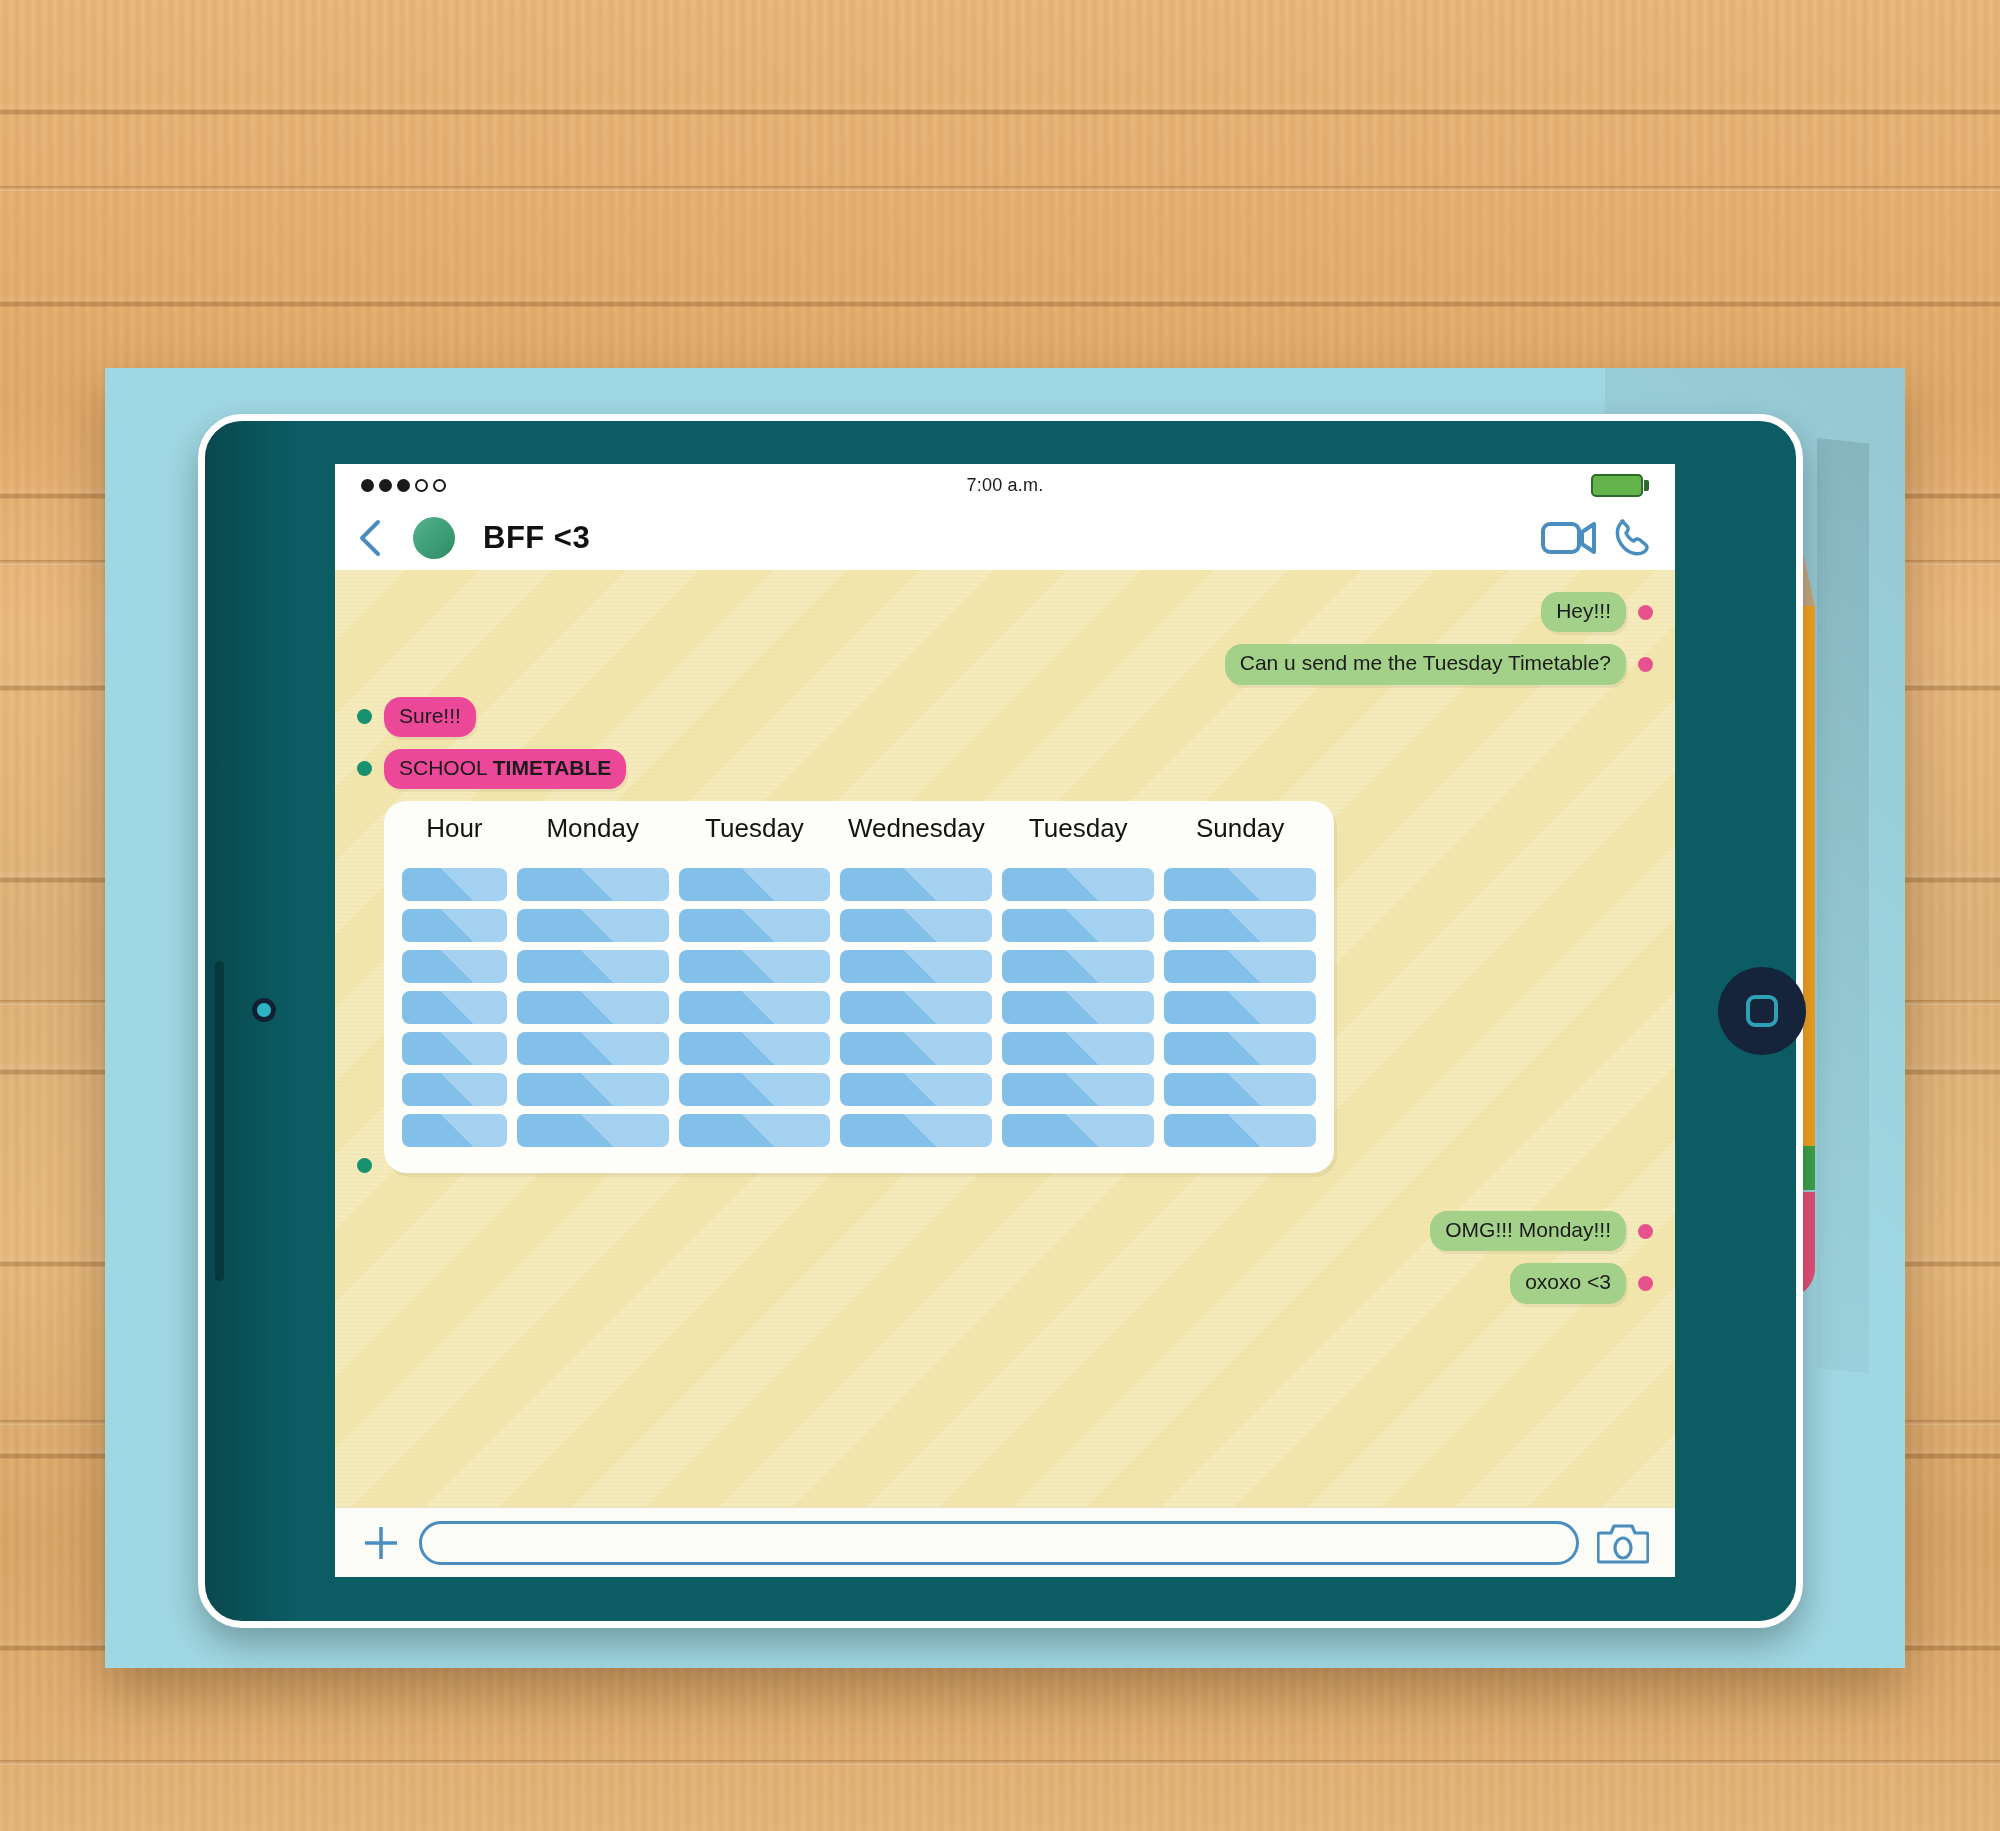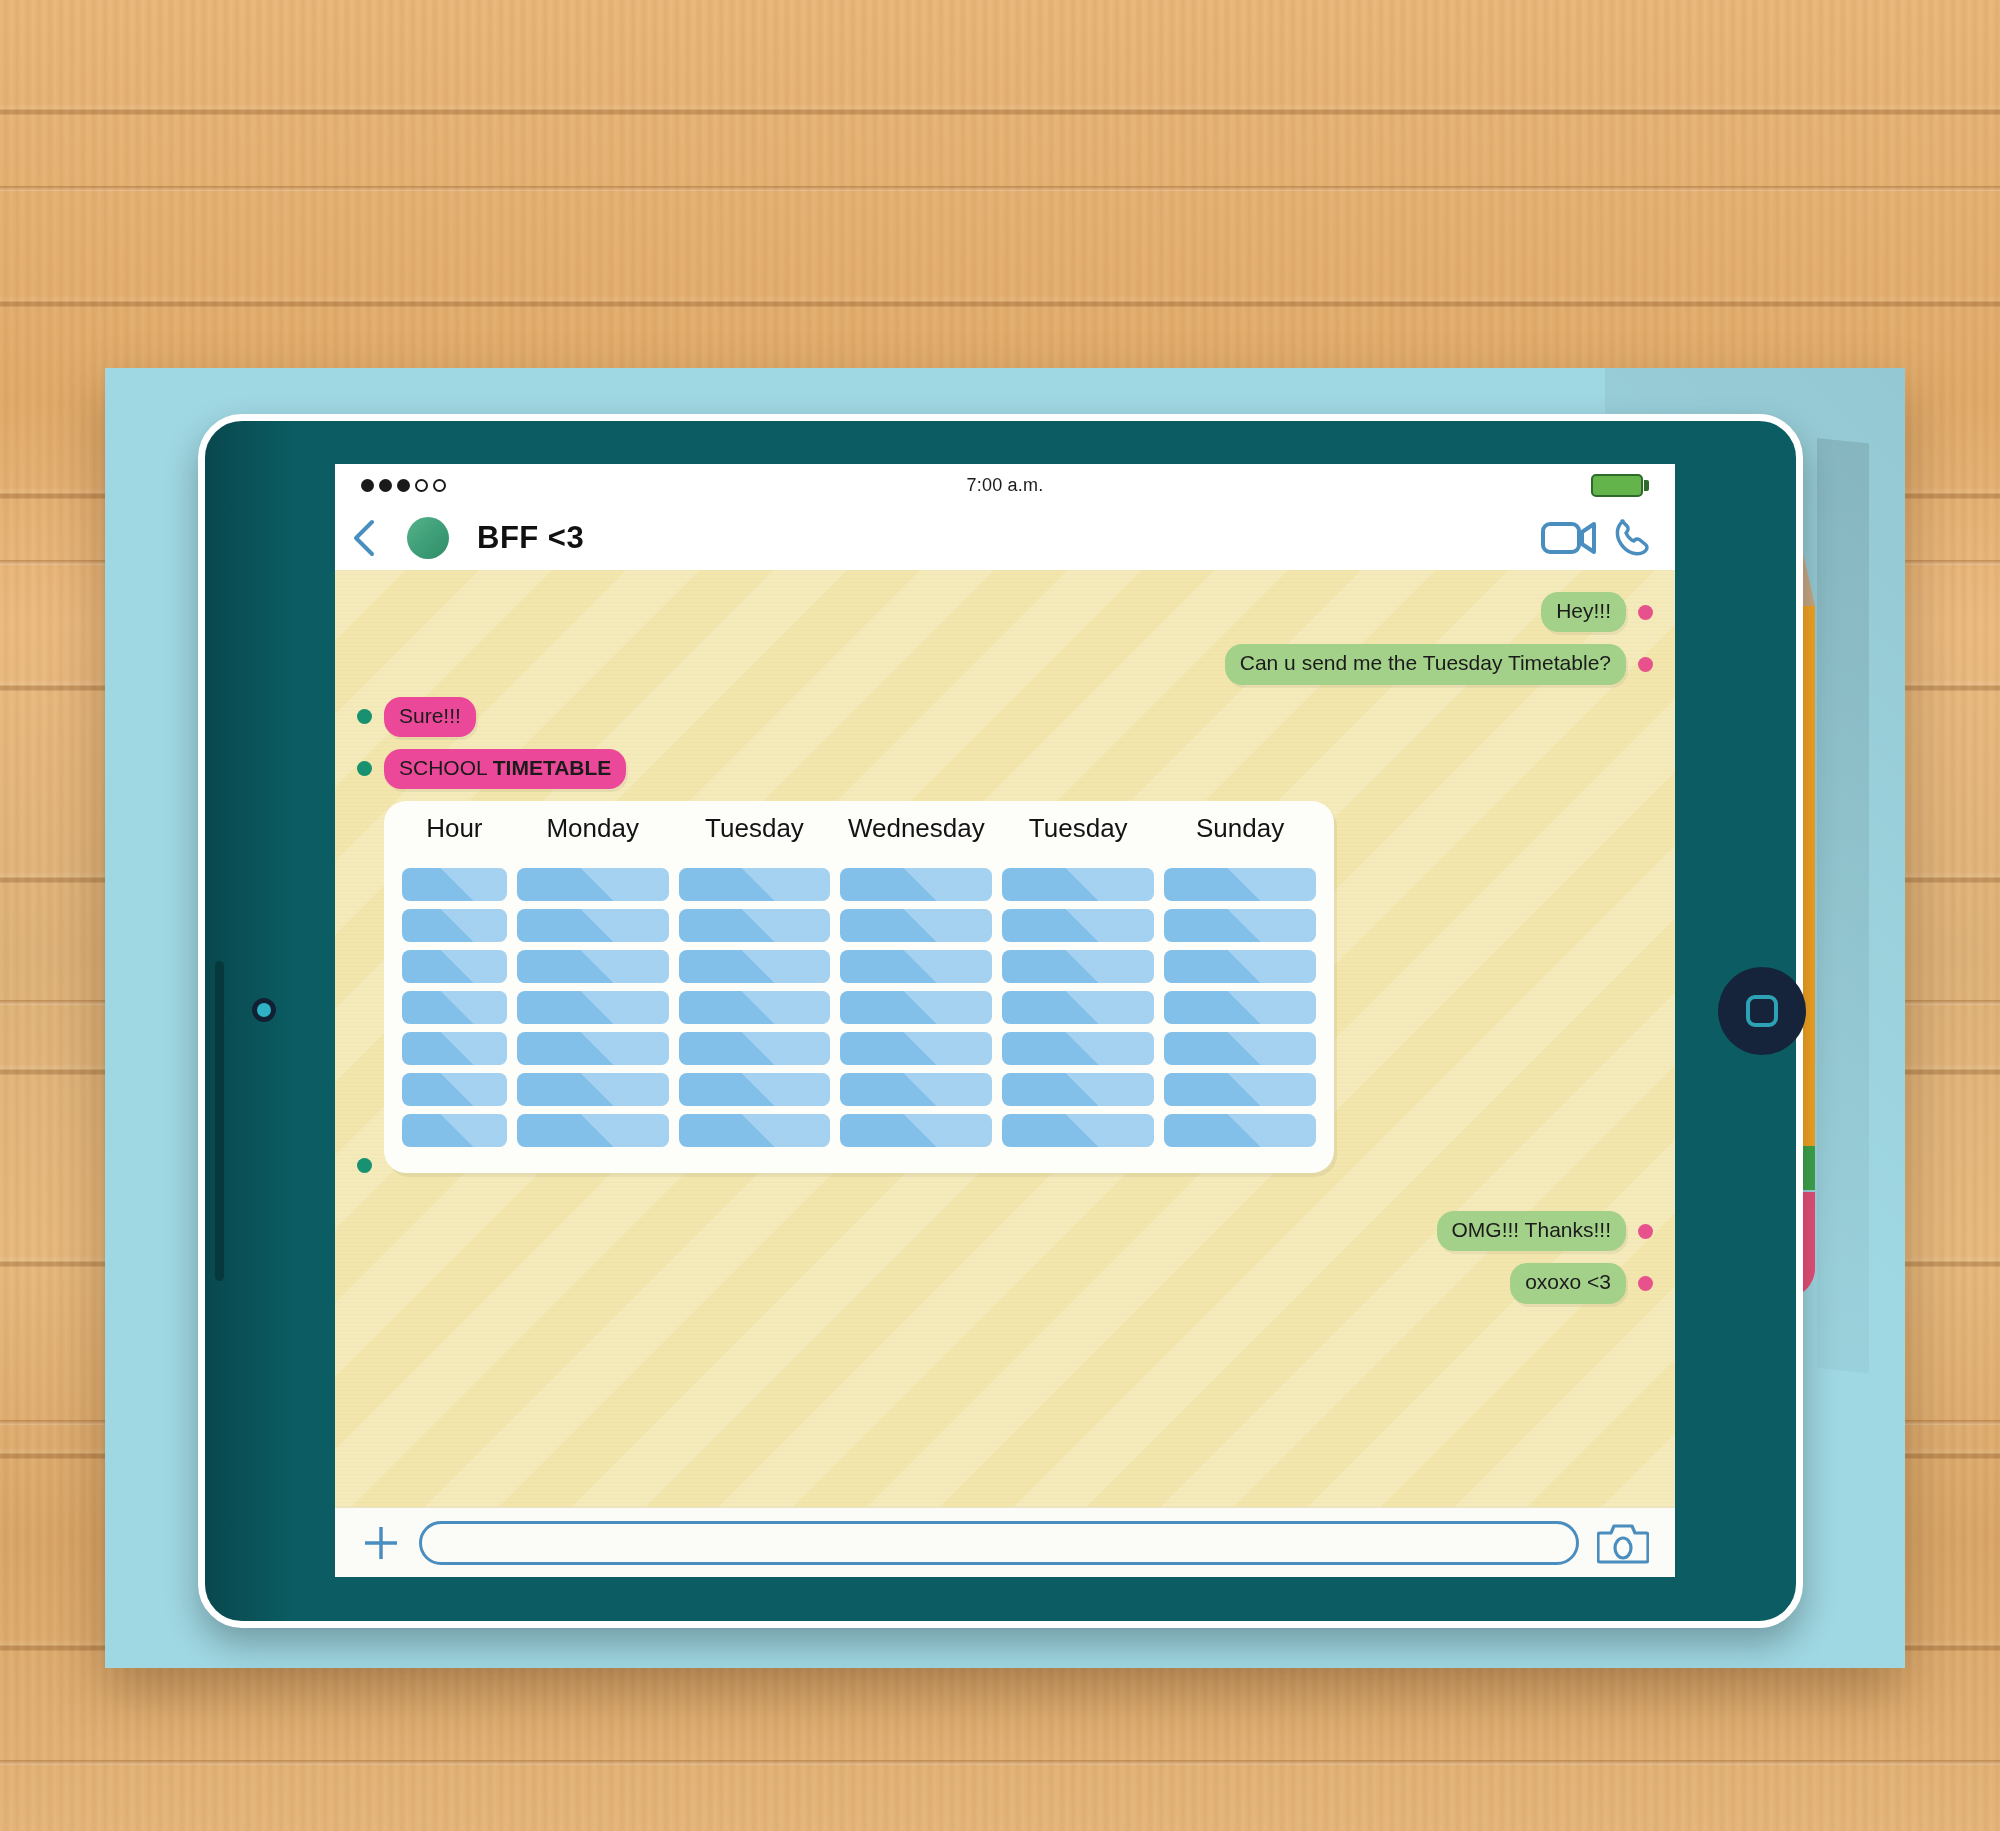--- a/index.html
+++ b/index.html
@@ -115,21 +115,21 @@
   #batt-tip {
     width: 5px; height: 11px; background: #2e6b2a;
     border-radius: 0 2px 2px 0; margin-left: 1px;
   }
 
   
   #chat-header {
     height: 64px; flex: none;
     background: #fff;
     display: flex; align-items: center;
-    padding: 0 22px 0 14px;
+    padding: 0 22px 0 20px;
     gap: 28px;
   }
   #back-chevron { width: 30px; height: 40px; flex: none; }
   #avatar {
     width: 42px; height: 42px; border-radius: 50%;
     background: linear-gradient(135deg,#55b389 0%,#3f9f78 50%,#2f8d68 100%);
     flex: none;
   }
   #contact-name {
     font-size: 31px; color: #111; font-weight: 700;
@@ -416,21 +416,21 @@
                   <div class="tt-cell"></div>
                   <div class="tt-cell"></div>
                   <div class="tt-cell"></div>
                   <div class="tt-cell"></div>
                 </div>
               </div>
           </div>
         </div>
 
         <div class="row right" style="margin-top:26px">
-          <div class="bubble out">OMG!!! Thanks!!!</div>
+          <div class="bubble out">OMG!!! Monday!!!</div>
           <span class="dot pink"></span>
         </div>
 
         <div class="row right">
           <div class="bubble out">oxoxo &lt;3</div>
           <span class="dot pink"></span>
         </div>
 
       </div>
     </div>

